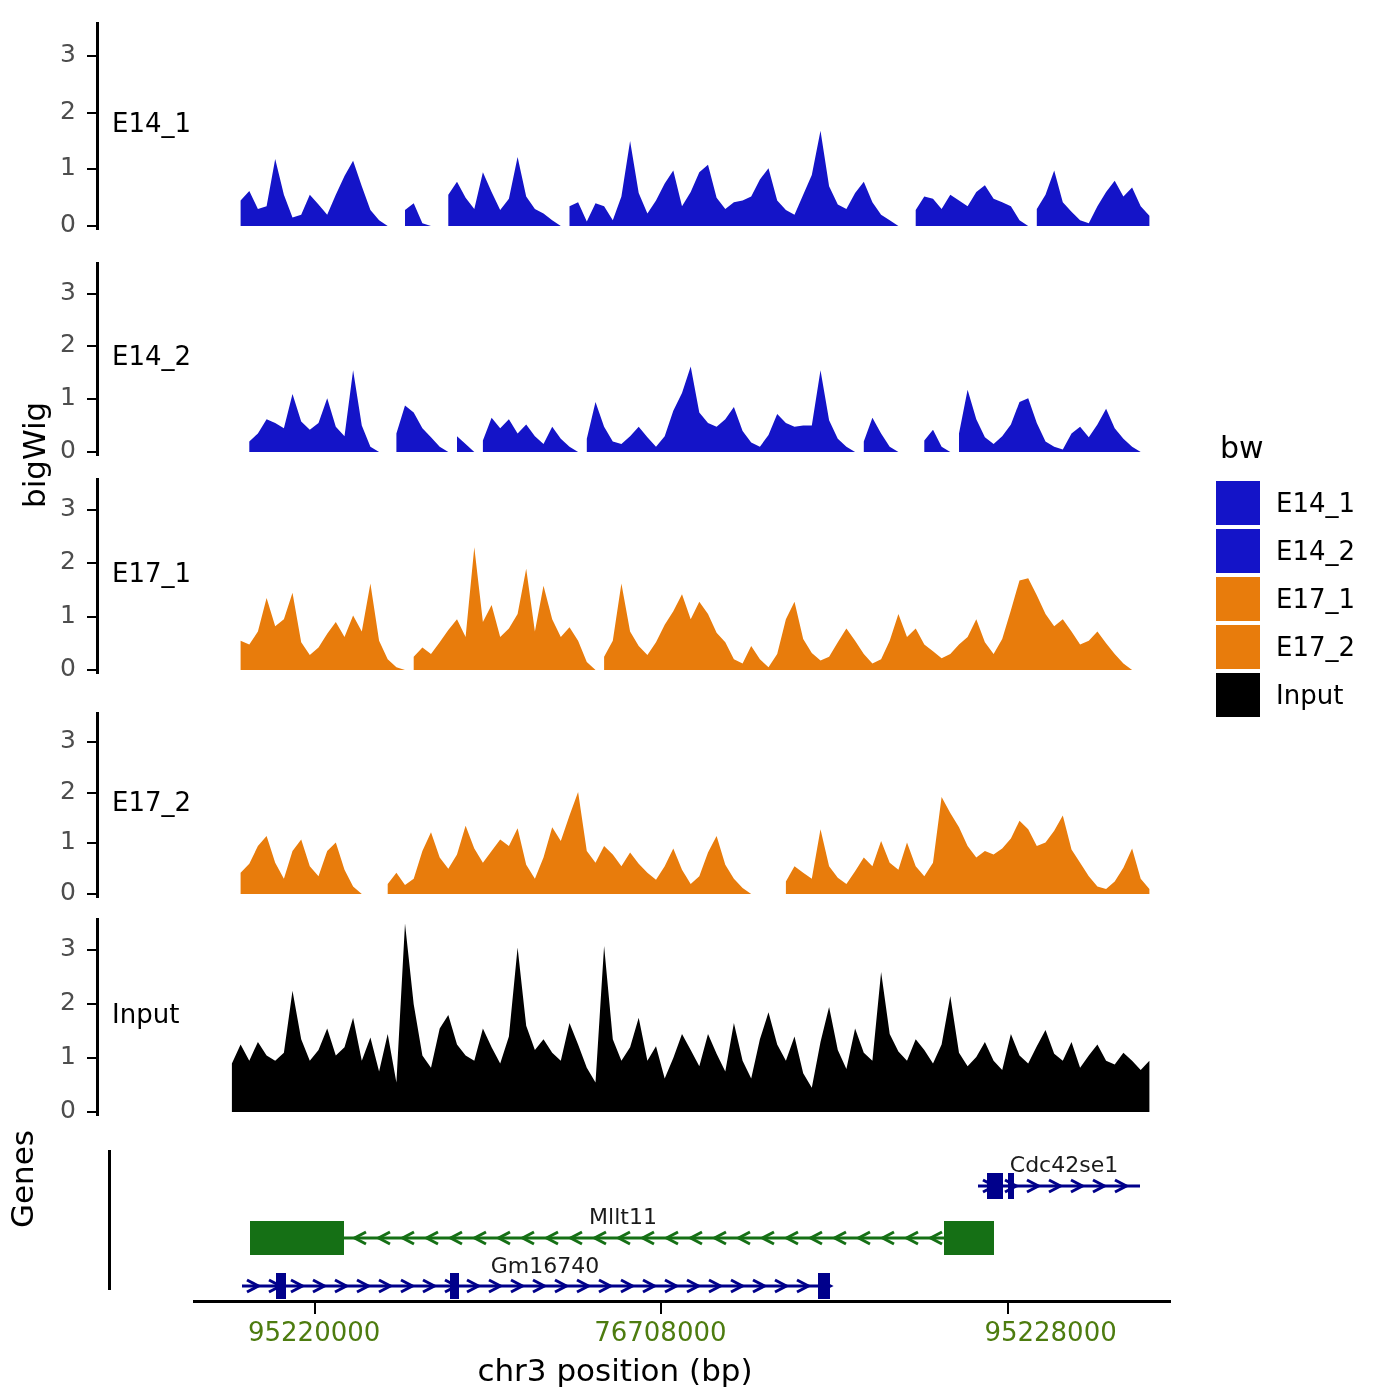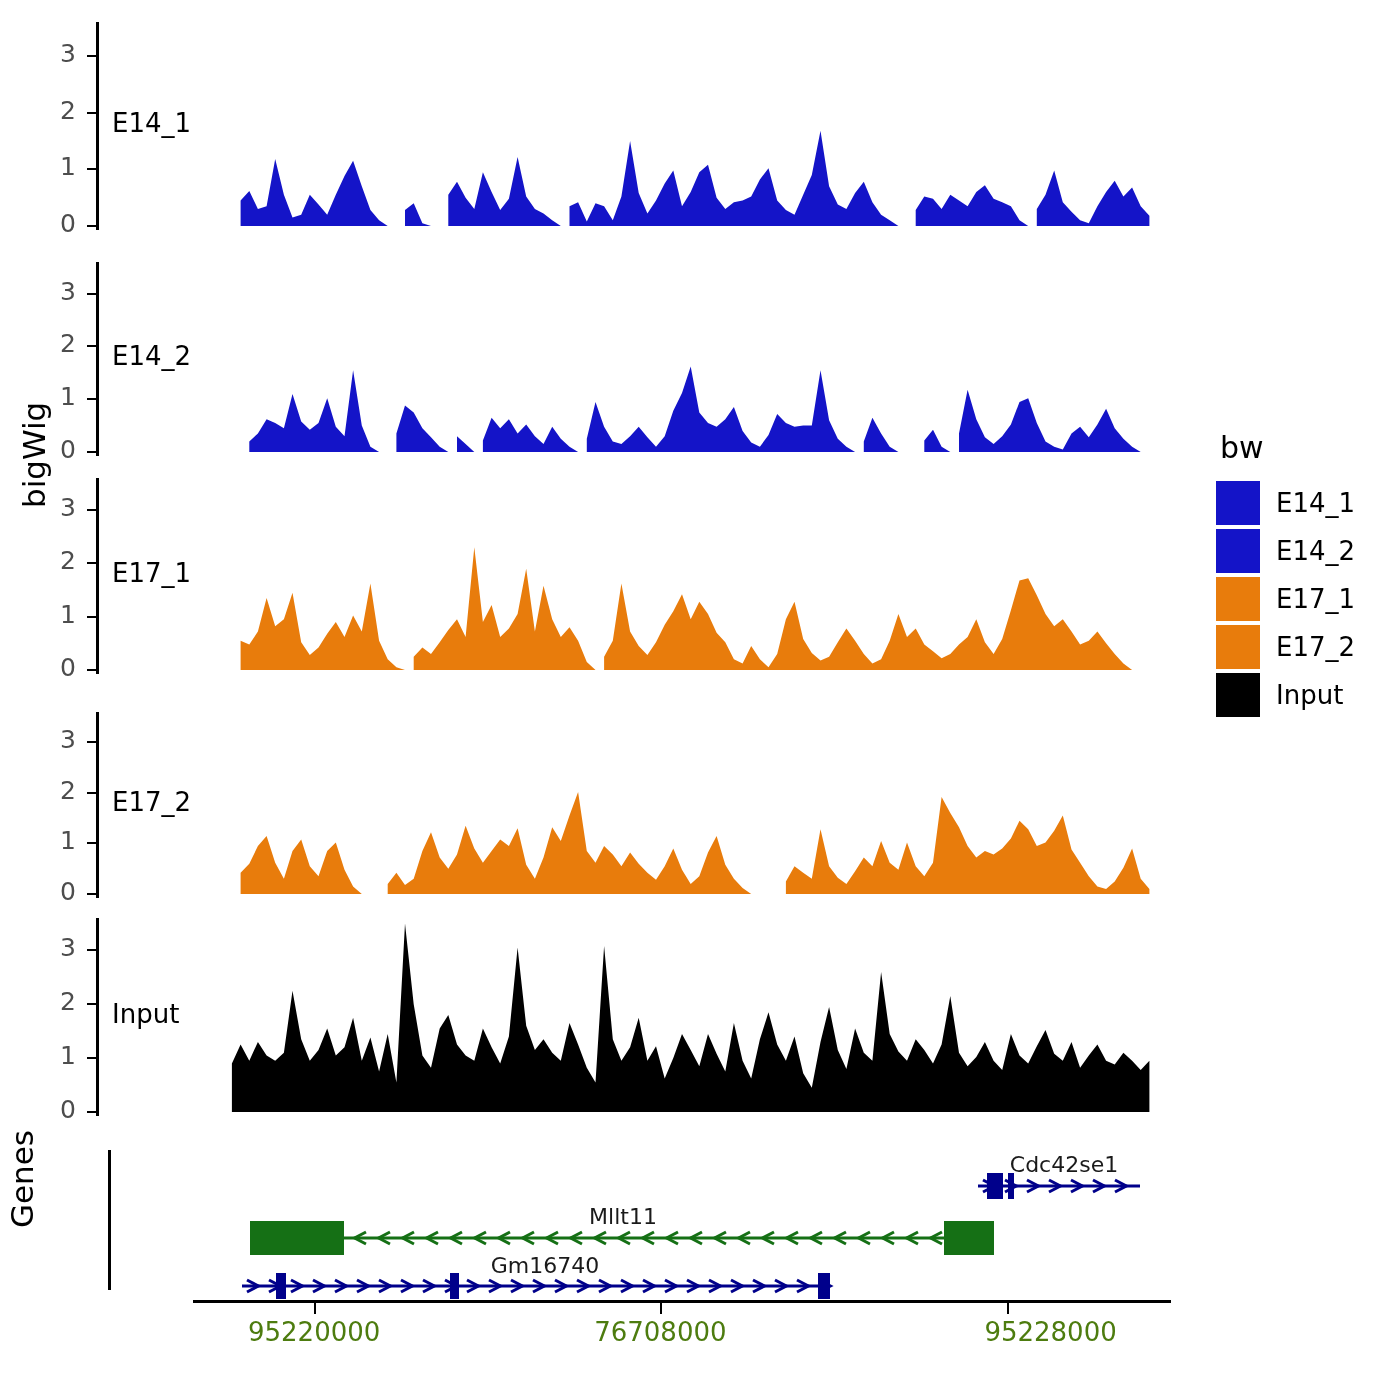--- a/index.html
+++ b/index.html
@@ -227,20 +227,21 @@
 
   <div class="xaxis-line"></div>
   <div id="xticks">
       <div class="xtick" style="left: 314.168px;"></div>
       <div class="xtick-lab" style="left: 314.168px;">95220000</div>
       <div class="xtick" style="left: 660.363px;"></div>
       <div class="xtick-lab" style="left: 660.363px;">76708000</div>
       <div class="xtick" style="left: 1006.56px;"></div>
       <div class="xtick-lab" style="left: 1006.56px; margin-left: 44px;">95228000</div>
     </div>
+  <div class="xaxis-title">chr3 position (bp)</div>
 
   <div class="legend">
     <div class="legend-title">bw</div>
     <div id="legend-rows">
         <div class="legend-row">
           <div class="legend-key" style="background: rgb(20, 20, 200);"></div>
           <div class="legend-lab">E14_1</div>
         </div>
         <div class="legend-row">
           <div class="legend-key" style="background: rgb(20, 20, 200);"></div>

